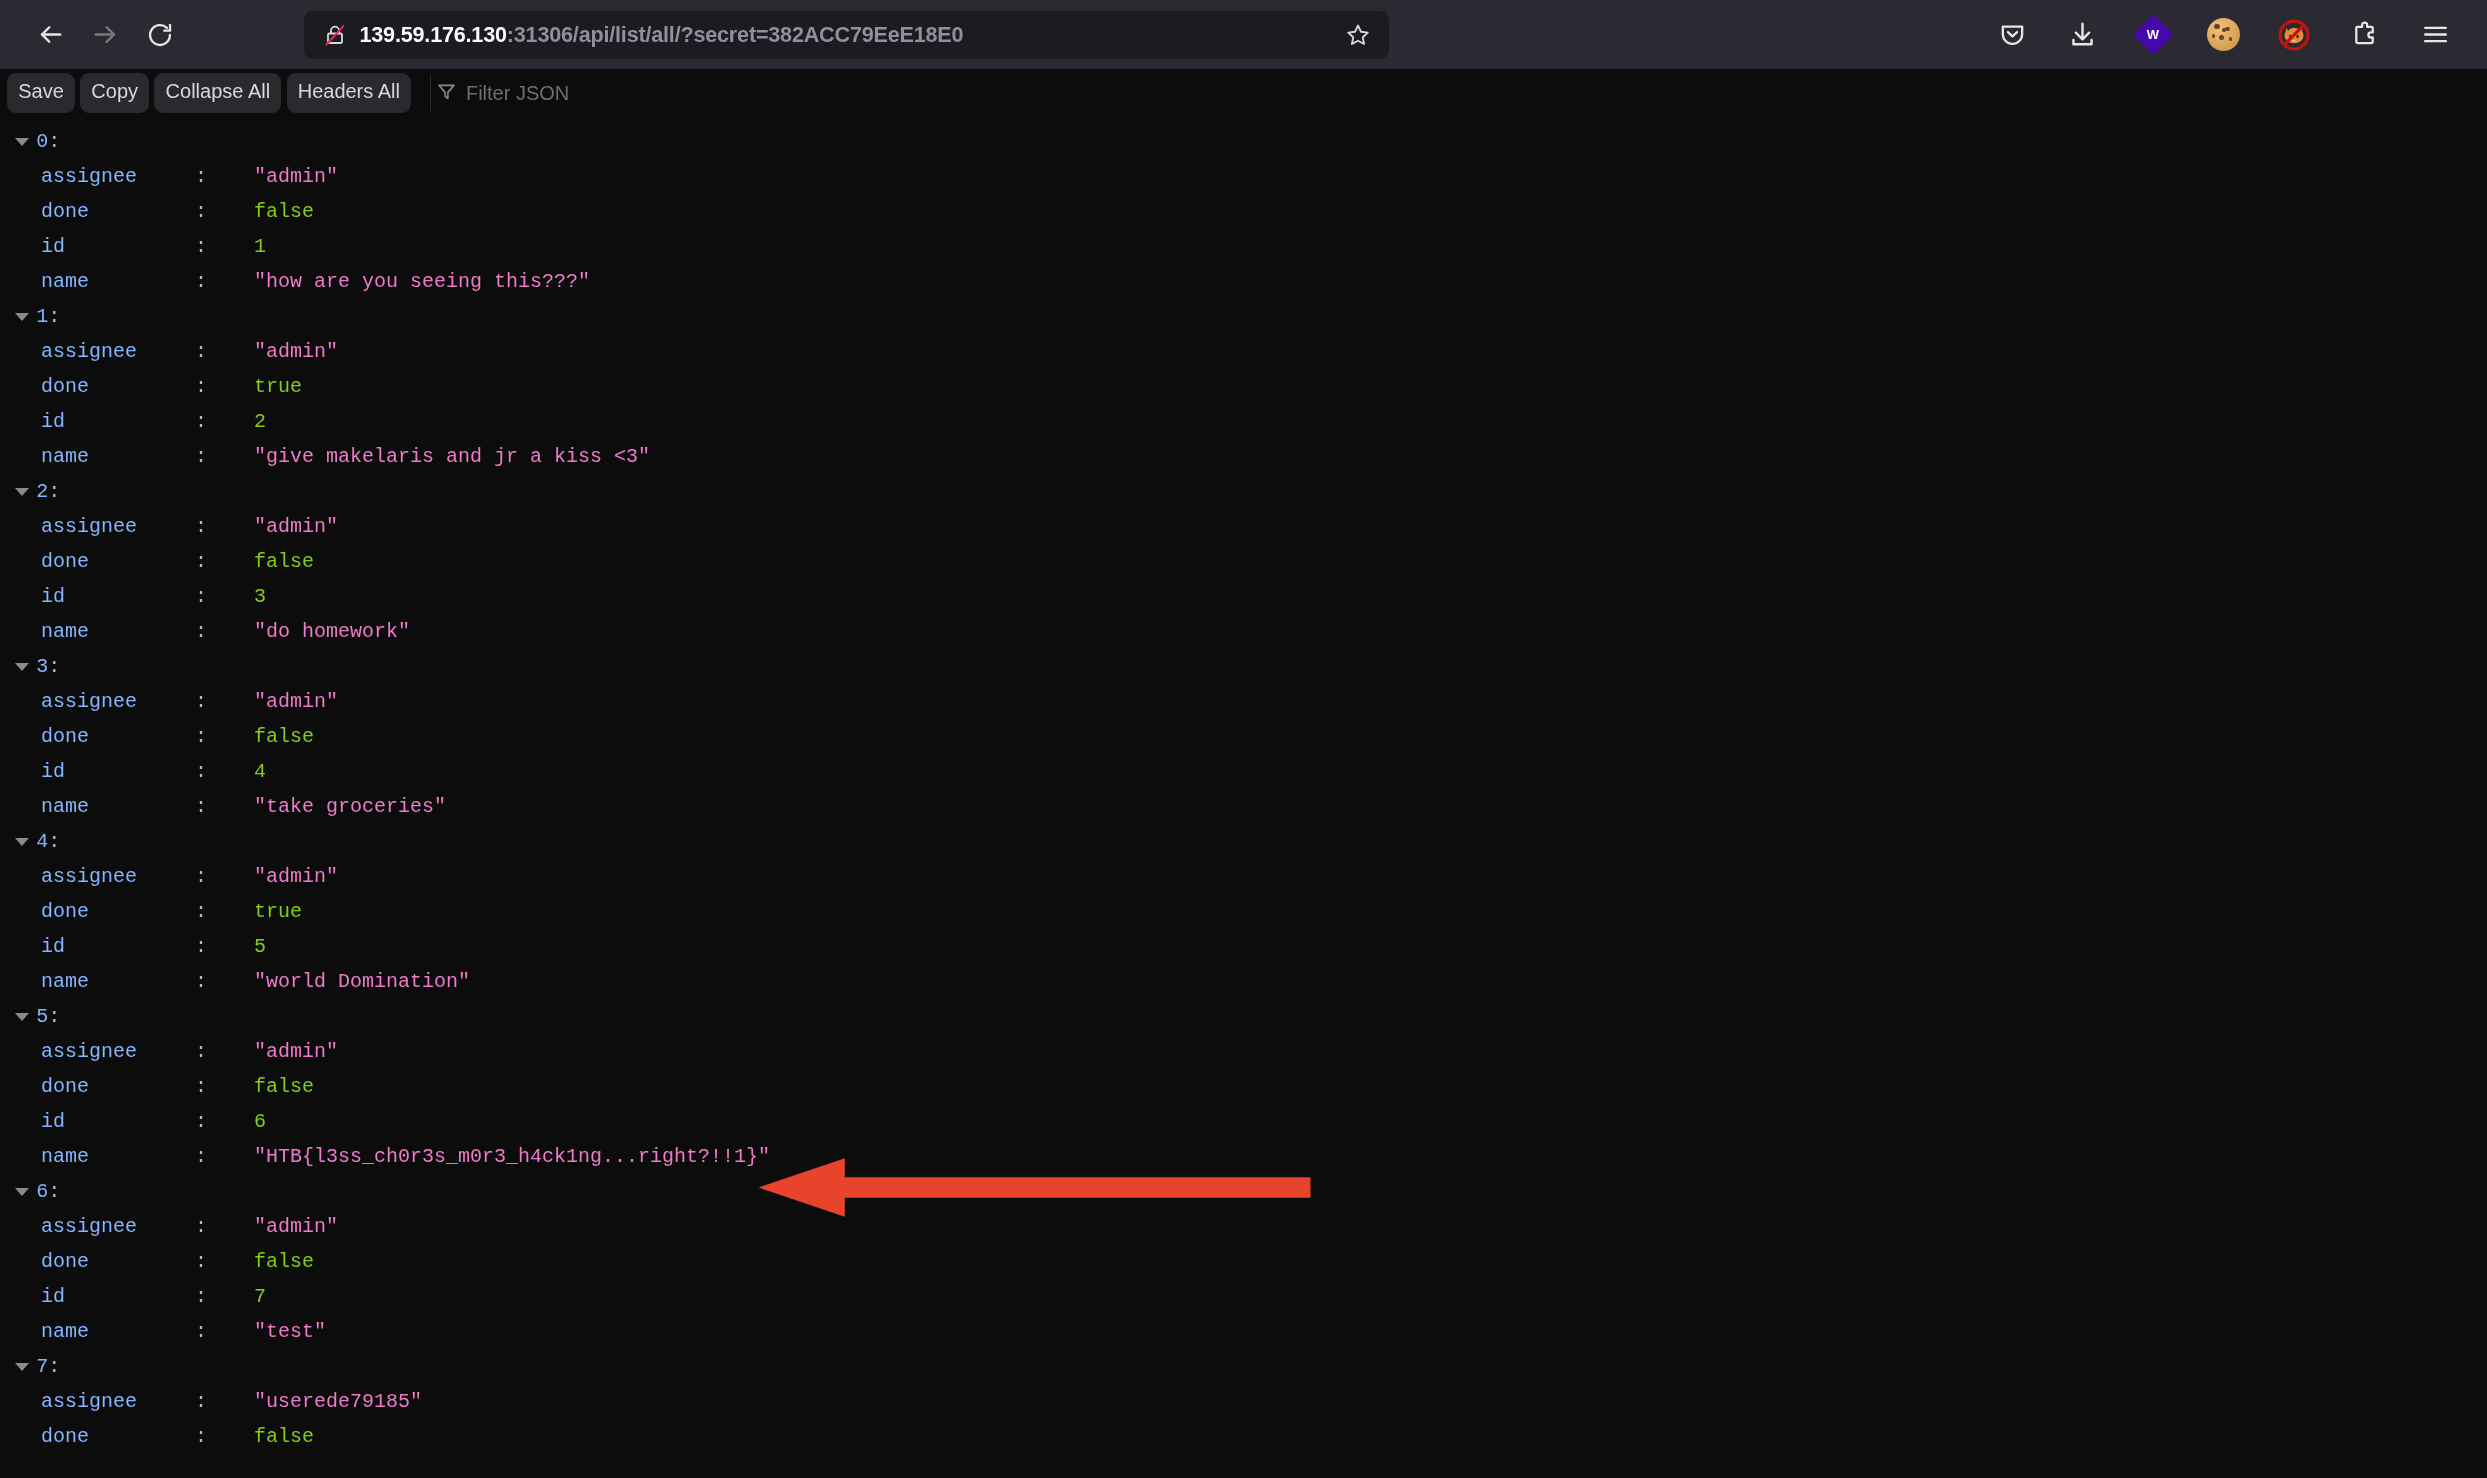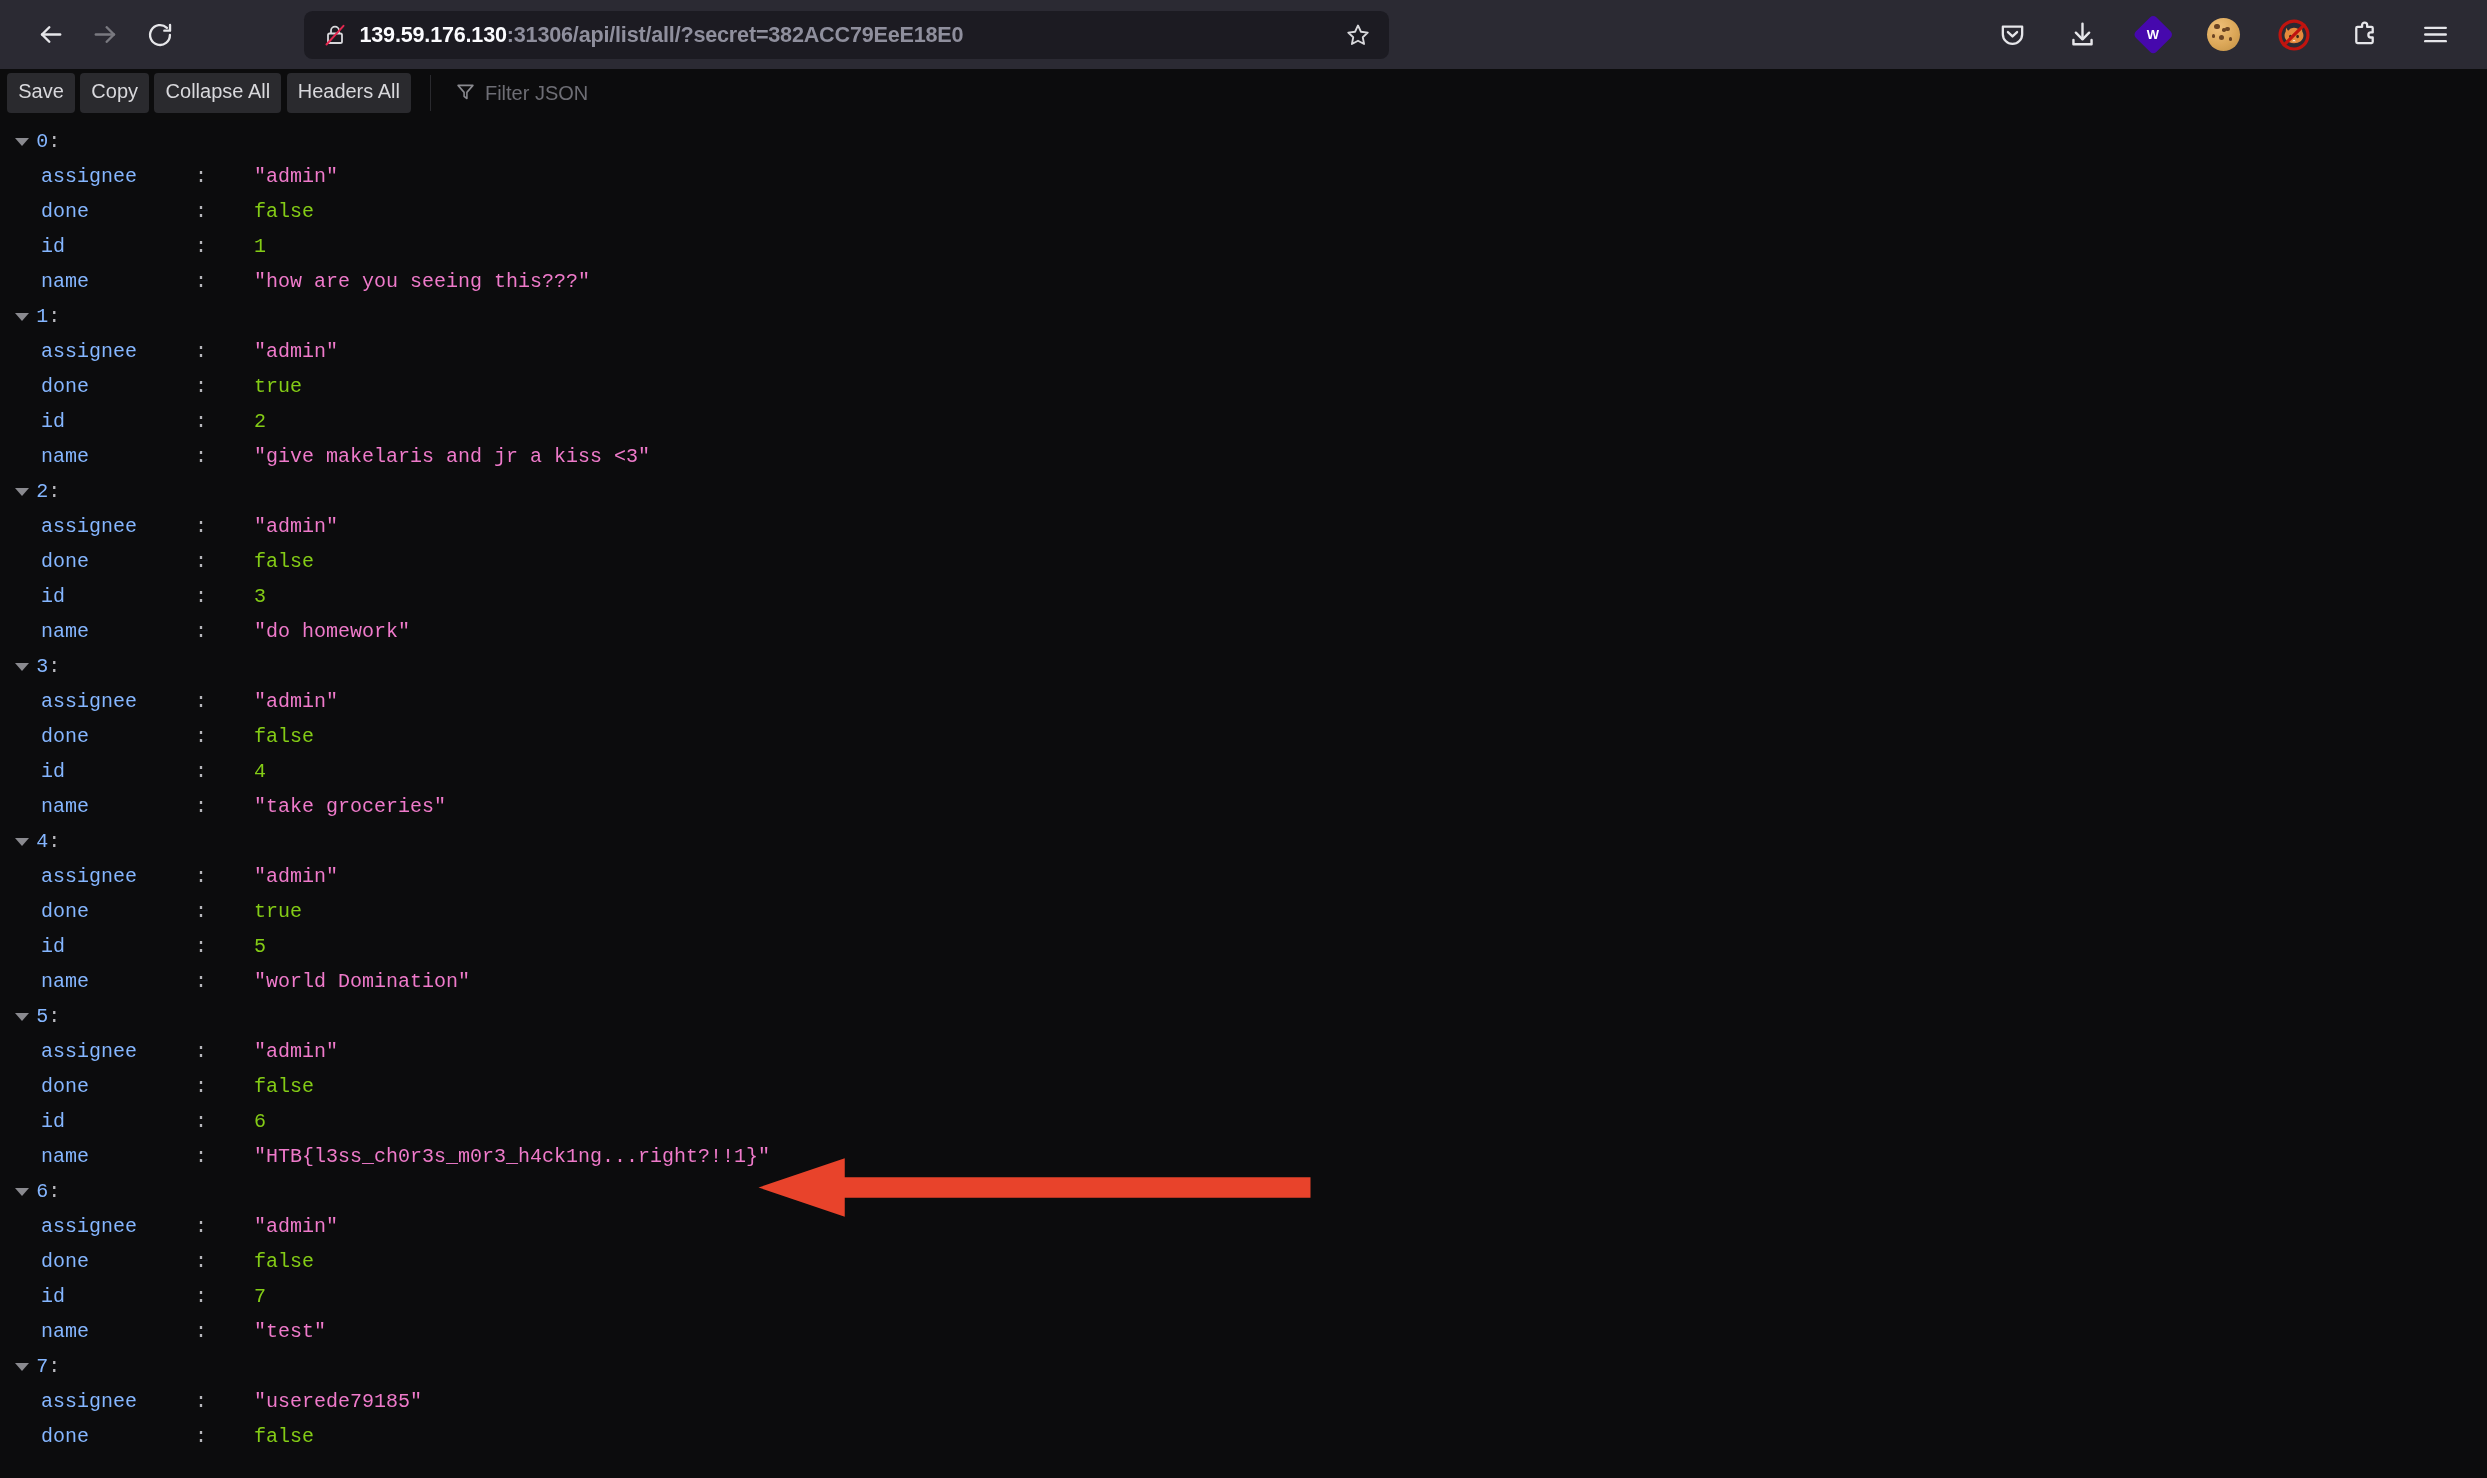--- a/index.html
+++ b/index.html
@@ -187,31 +187,31 @@
     background: #0c0c0d;
   }
 
   .tb-btn {
     height: 40px;
     padding: 0 11.2px;
     background: #2a2a2e;
     color: #d8d8dc;
     font-size: 20px;
     line-height: 36px;
-    border-radius: 4px;
+    border-radius: 9px;
     font-family: "Liberation Sans", sans-serif;
     white-space: nowrap;
   }
 
   .filter-wrap {
     display: flex;
     align-items: center;
     height: 36px;
     margin-left: 14px;
-    padding-left: 24px;
+    padding-left: 5px;
     border-left: 1.7px solid #2a2a2e;
     gap: 8.6px;
     text-align: center;
   }
   .filter-placeholder {
     font-size: 20px;
     color: #6e6e75;
     font-family: "Liberation Sans", sans-serif;
   }
 

